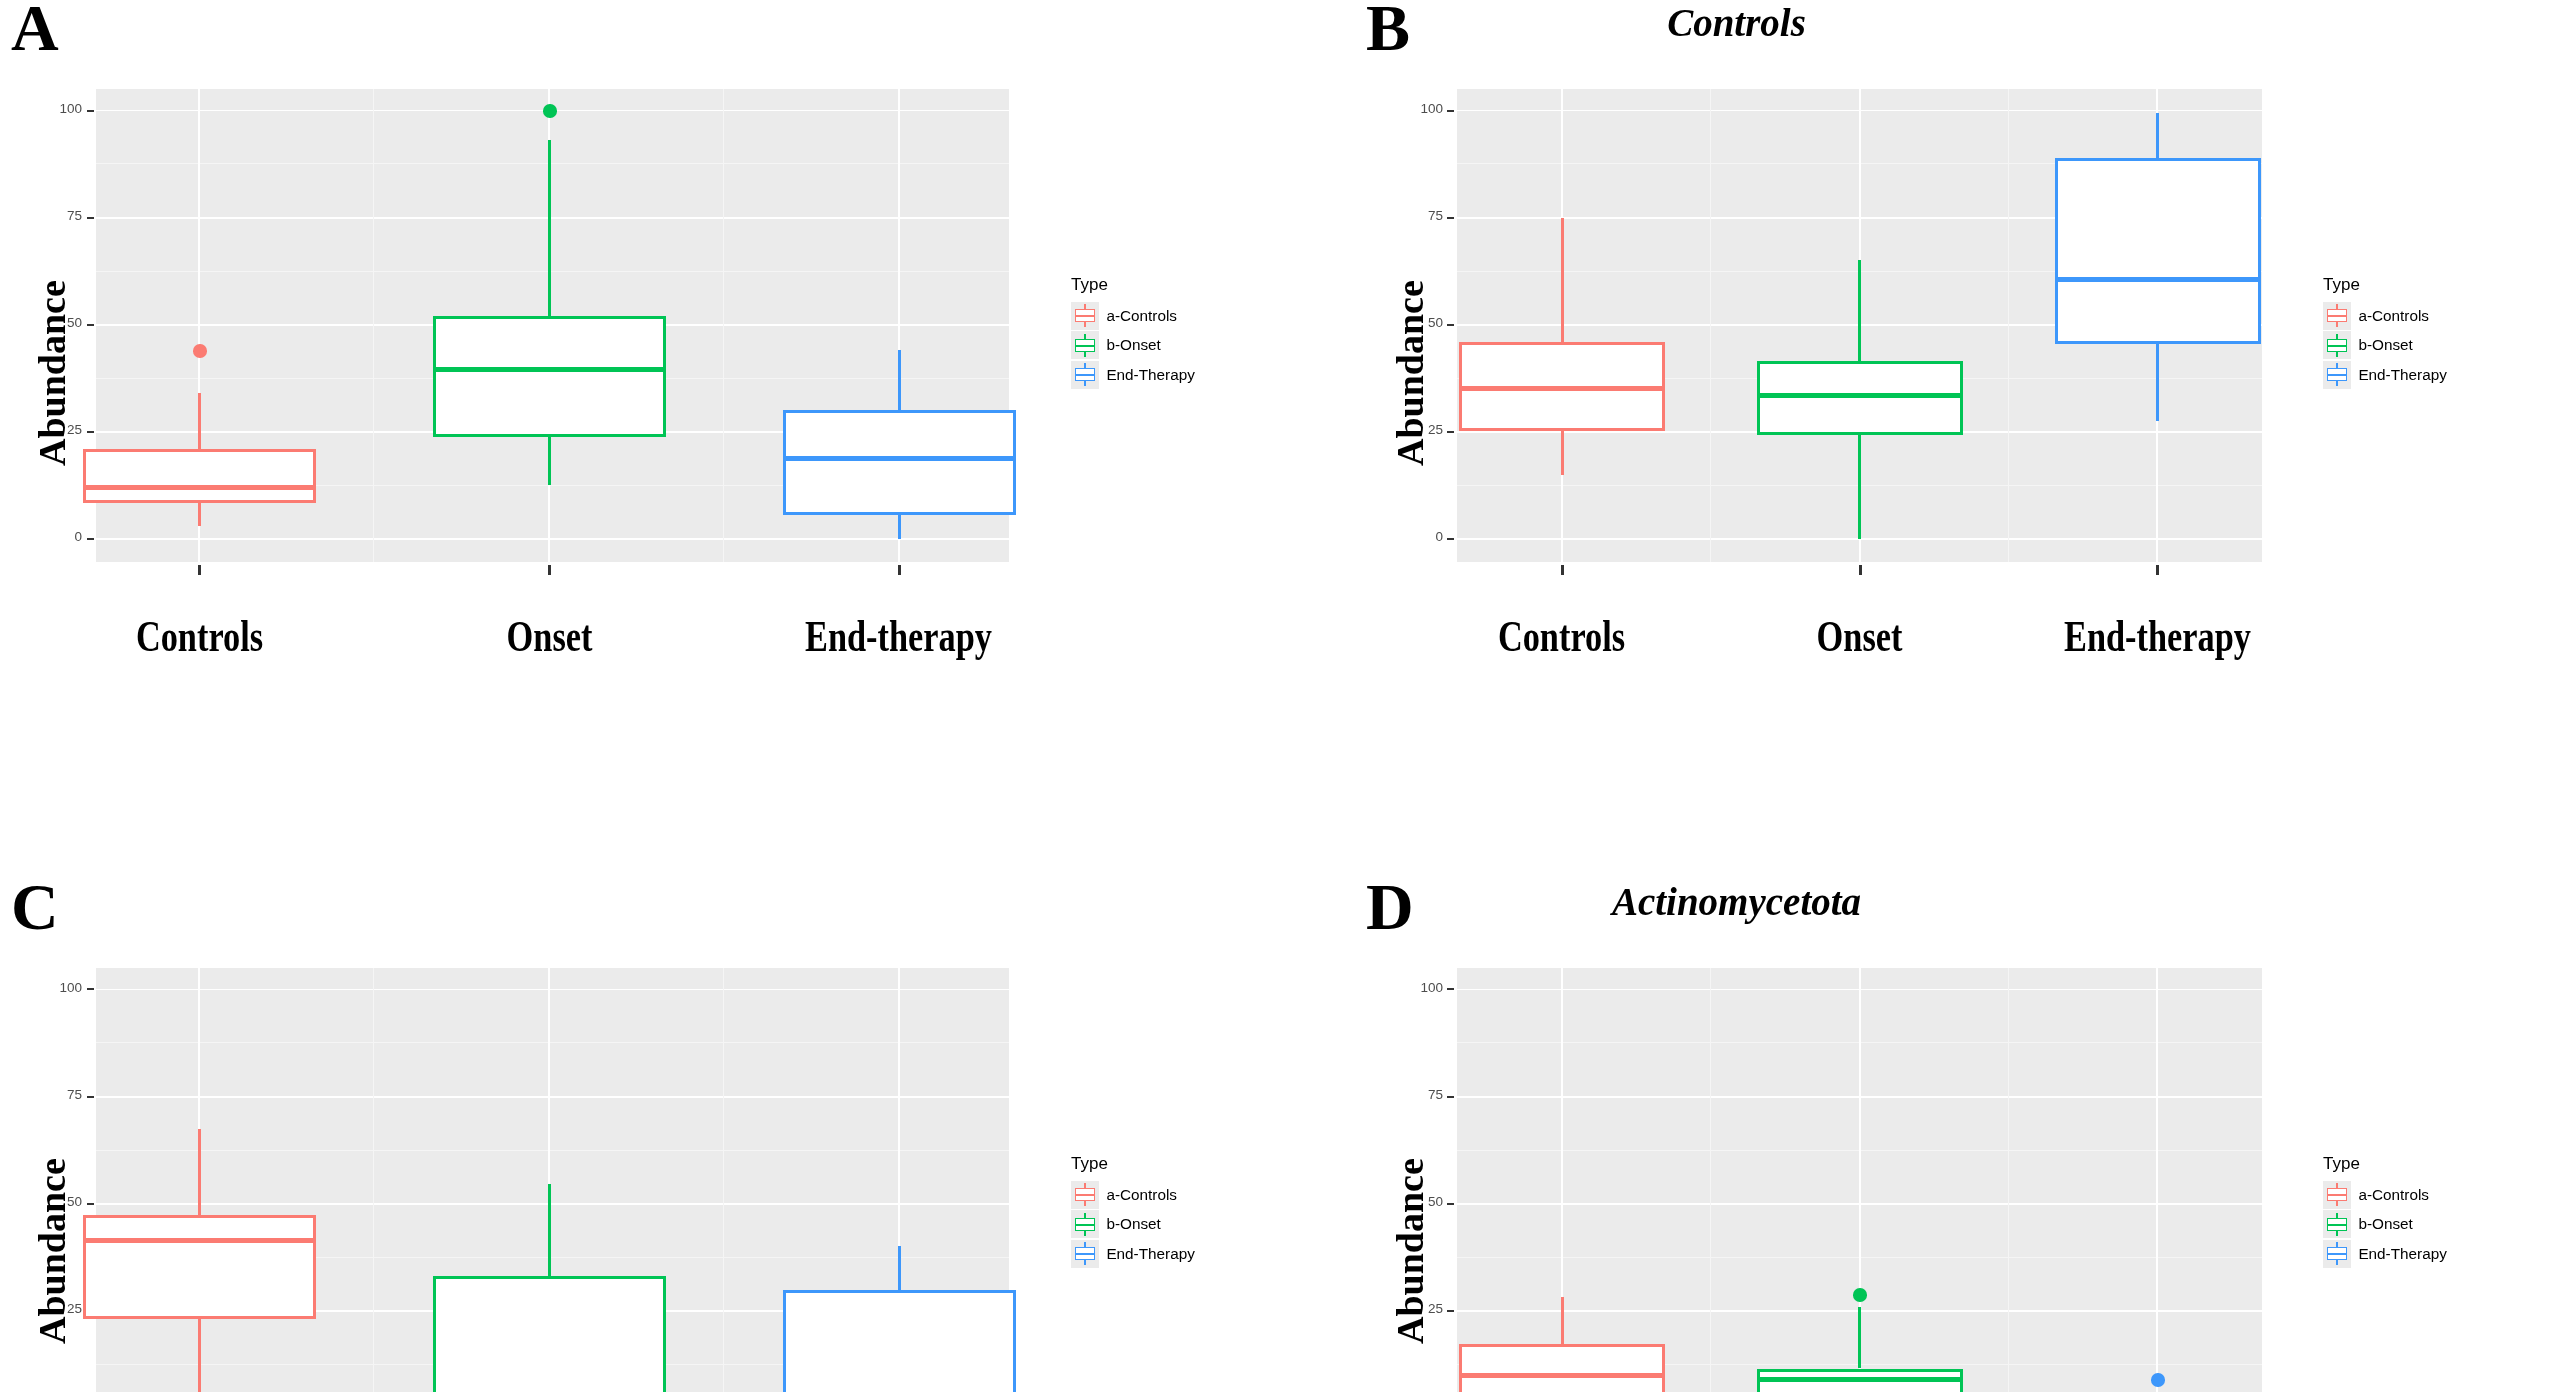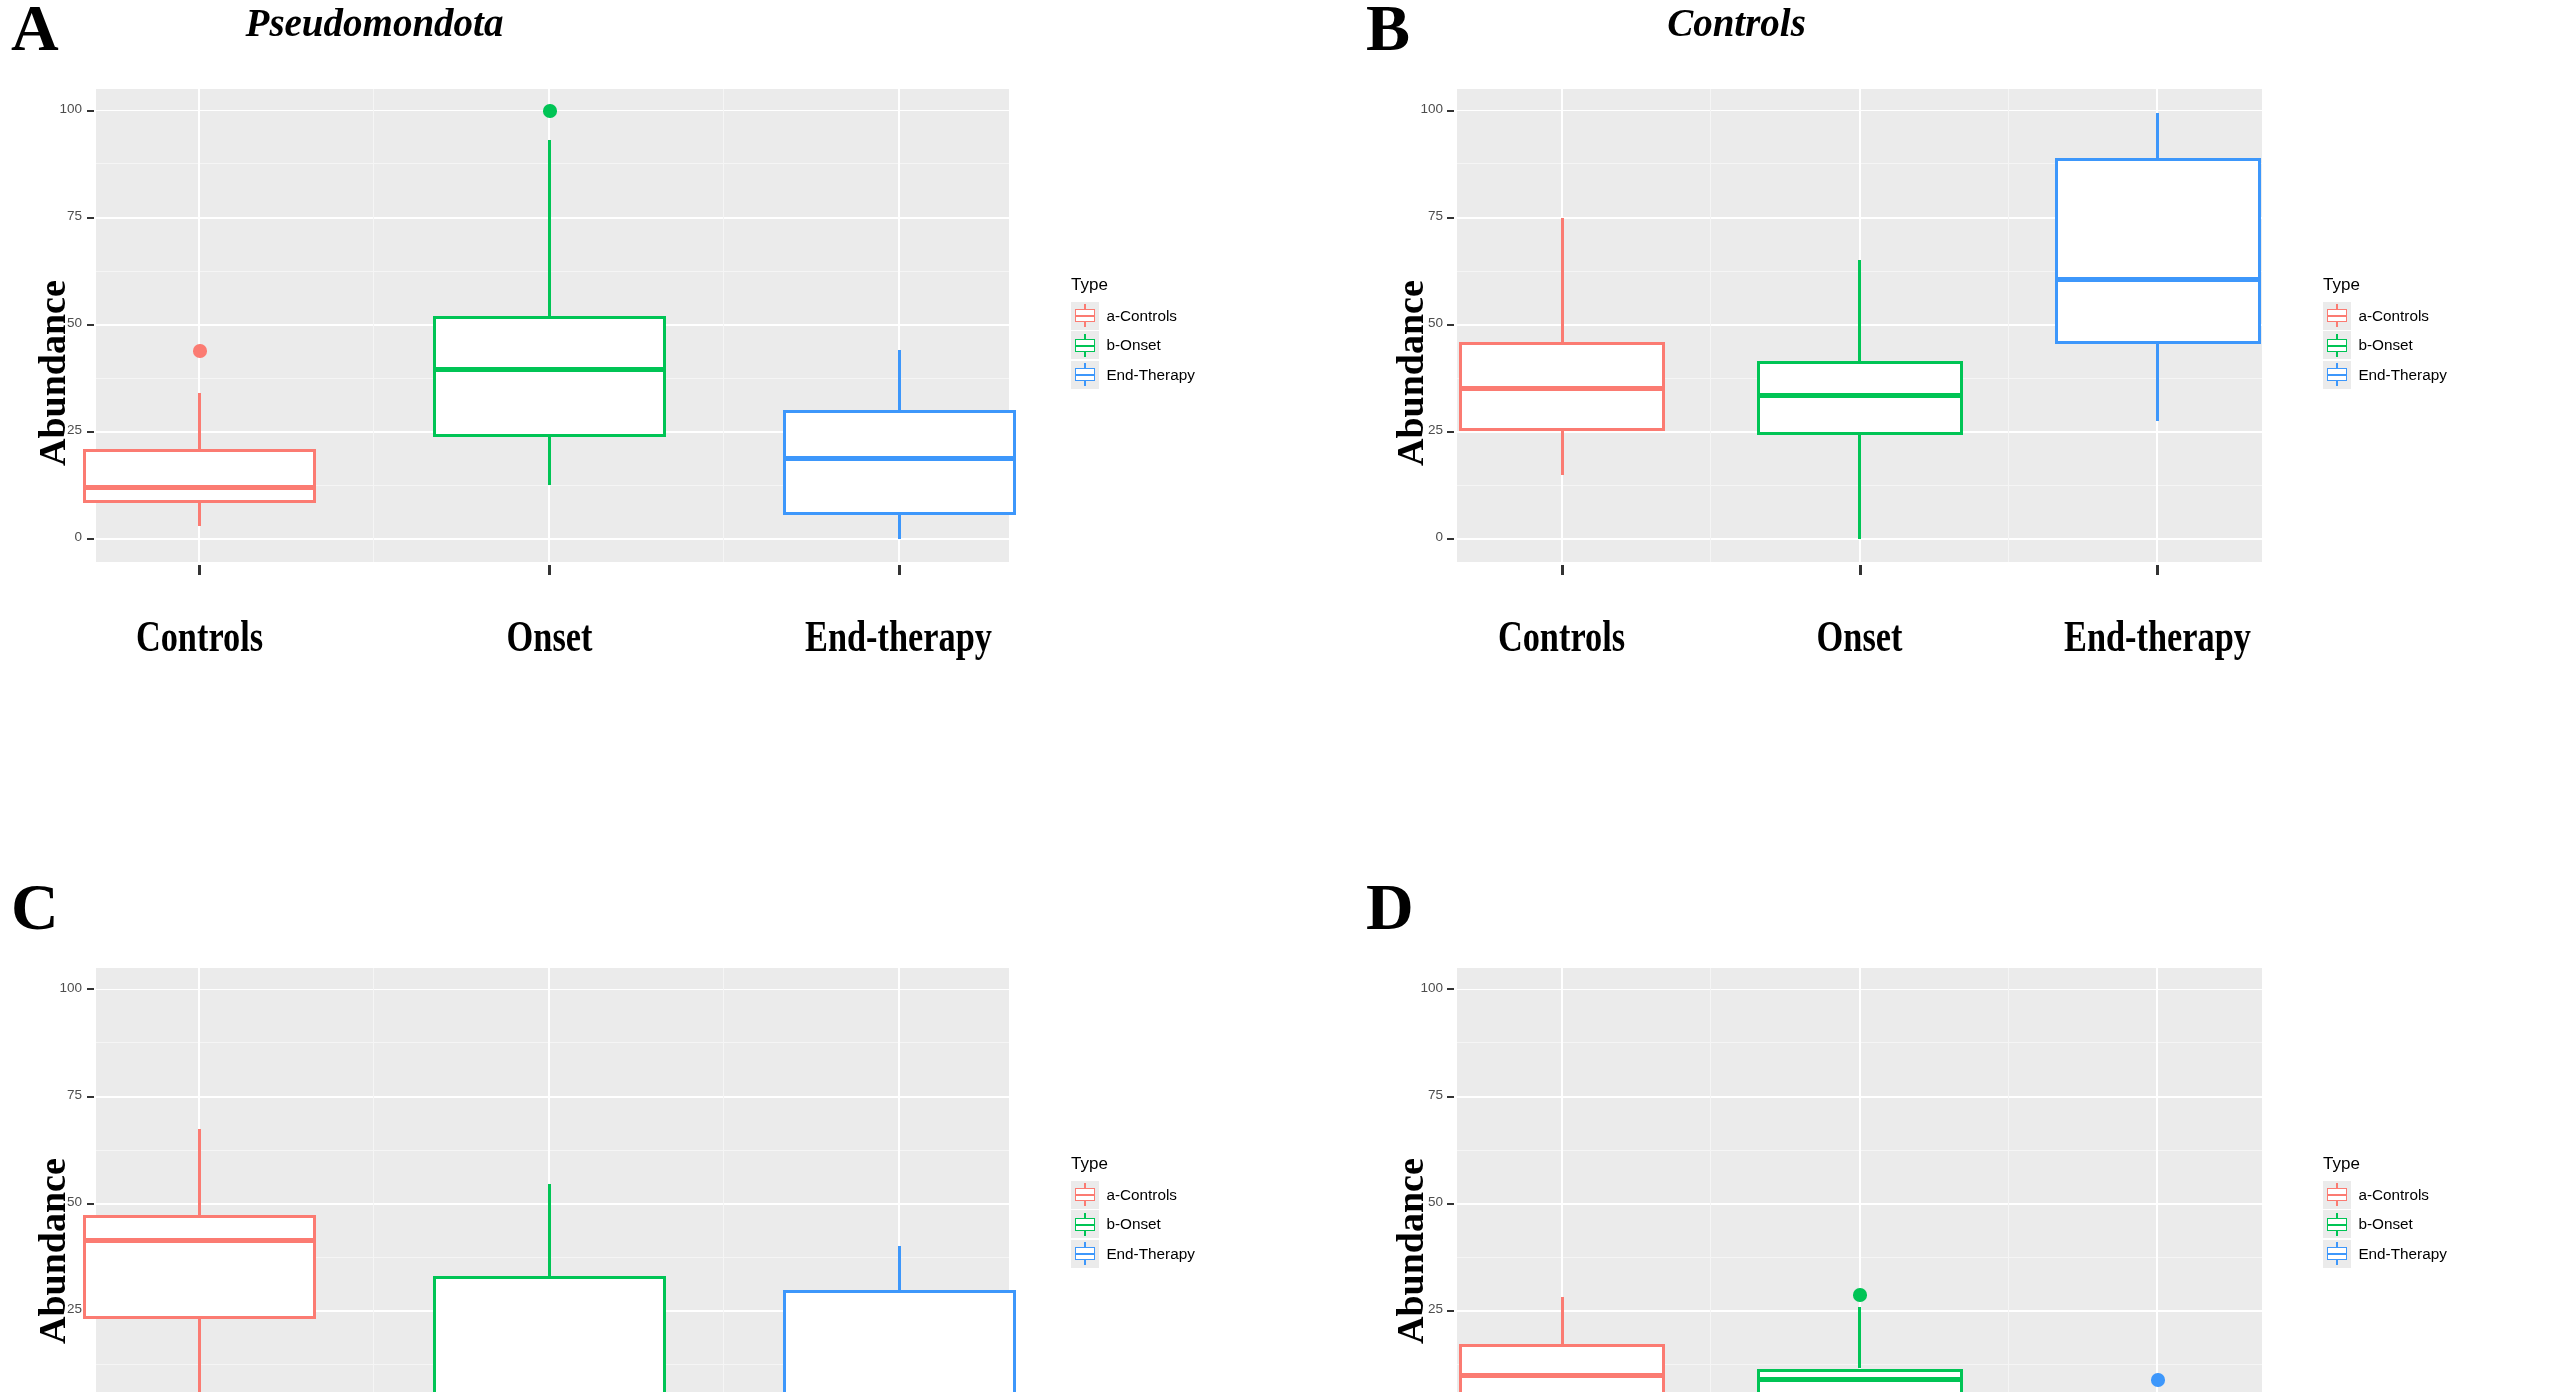--- a/index.html
+++ b/index.html
@@ -108,21 +108,20 @@
   .legend-label{
     font-family:"Liberation Sans",sans-serif;
     font-size:15.3px;color:#000;white-space:nowrap;
   }
 </style>
 </head>
 <body>
 
 <div class="figure">
     <div class="panel-letter" style="left: 11px; top: -4.9px;">A</div>
-    <div class="panel-title" style="left: 166px; top: 0px; width: 417px;">Pseudomondota</div>
     <div class="y-axis-title" style="left: 29.5px; top: 466px;">Abundance</div>
     <div class="plot-area" style="left: 96px; top: 89px; width: 913px; height: 473px;">
       <div class="gridline-minor" style="top: 74px;"></div>
       <div class="gridline-minor" style="top: 182px;"></div>
       <div class="gridline-minor" style="top: 289px;"></div>
       <div class="gridline-minor" style="top: 396px;"></div>
       <div class="gridline-major" style="top: 20.6px;"></div>
       <div class="gridline-major" style="top: 128px;"></div>
       <div class="gridline-major" style="top: 235px;"></div>
       <div class="gridline-major" style="top: 342px;"></div>
@@ -345,20 +344,21 @@
         <div class="legend-key">
           <div class="k-wu" style="background: rgb(61, 151, 251);"></div>
           <div class="k-box" style="border: 1.8px solid rgb(61, 151, 251);"></div>
           <div class="k-med" style="background: rgb(61, 151, 251);"></div>
           <div class="k-wl" style="background: rgb(61, 151, 251);"></div>
         </div>
         <div class="legend-label">End-Therapy</div>
       </div>
     </div>
     <div class="panel-letter" style="left: 1366px; top: 874px;">D</div>
+    <div class="panel-title" style="left: 1528px; top: 879px; width: 417px;">Actinomycetota</div>
     <div class="y-axis-title" style="left: 1388px; top: 1344px;">Abundance</div>
     <div class="plot-area" style="left: 1457px; top: 968px; width: 805px; height: 473px;">
       <div class="gridline-minor" style="top: 74px;"></div>
       <div class="gridline-minor" style="top: 182px;"></div>
       <div class="gridline-minor" style="top: 289px;"></div>
       <div class="gridline-minor" style="top: 396px;"></div>
       <div class="gridline-major" style="top: 20.6px;"></div>
       <div class="gridline-major" style="top: 128px;"></div>
       <div class="gridline-major" style="top: 235px;"></div>
       <div class="gridline-major" style="top: 342px;"></div>

